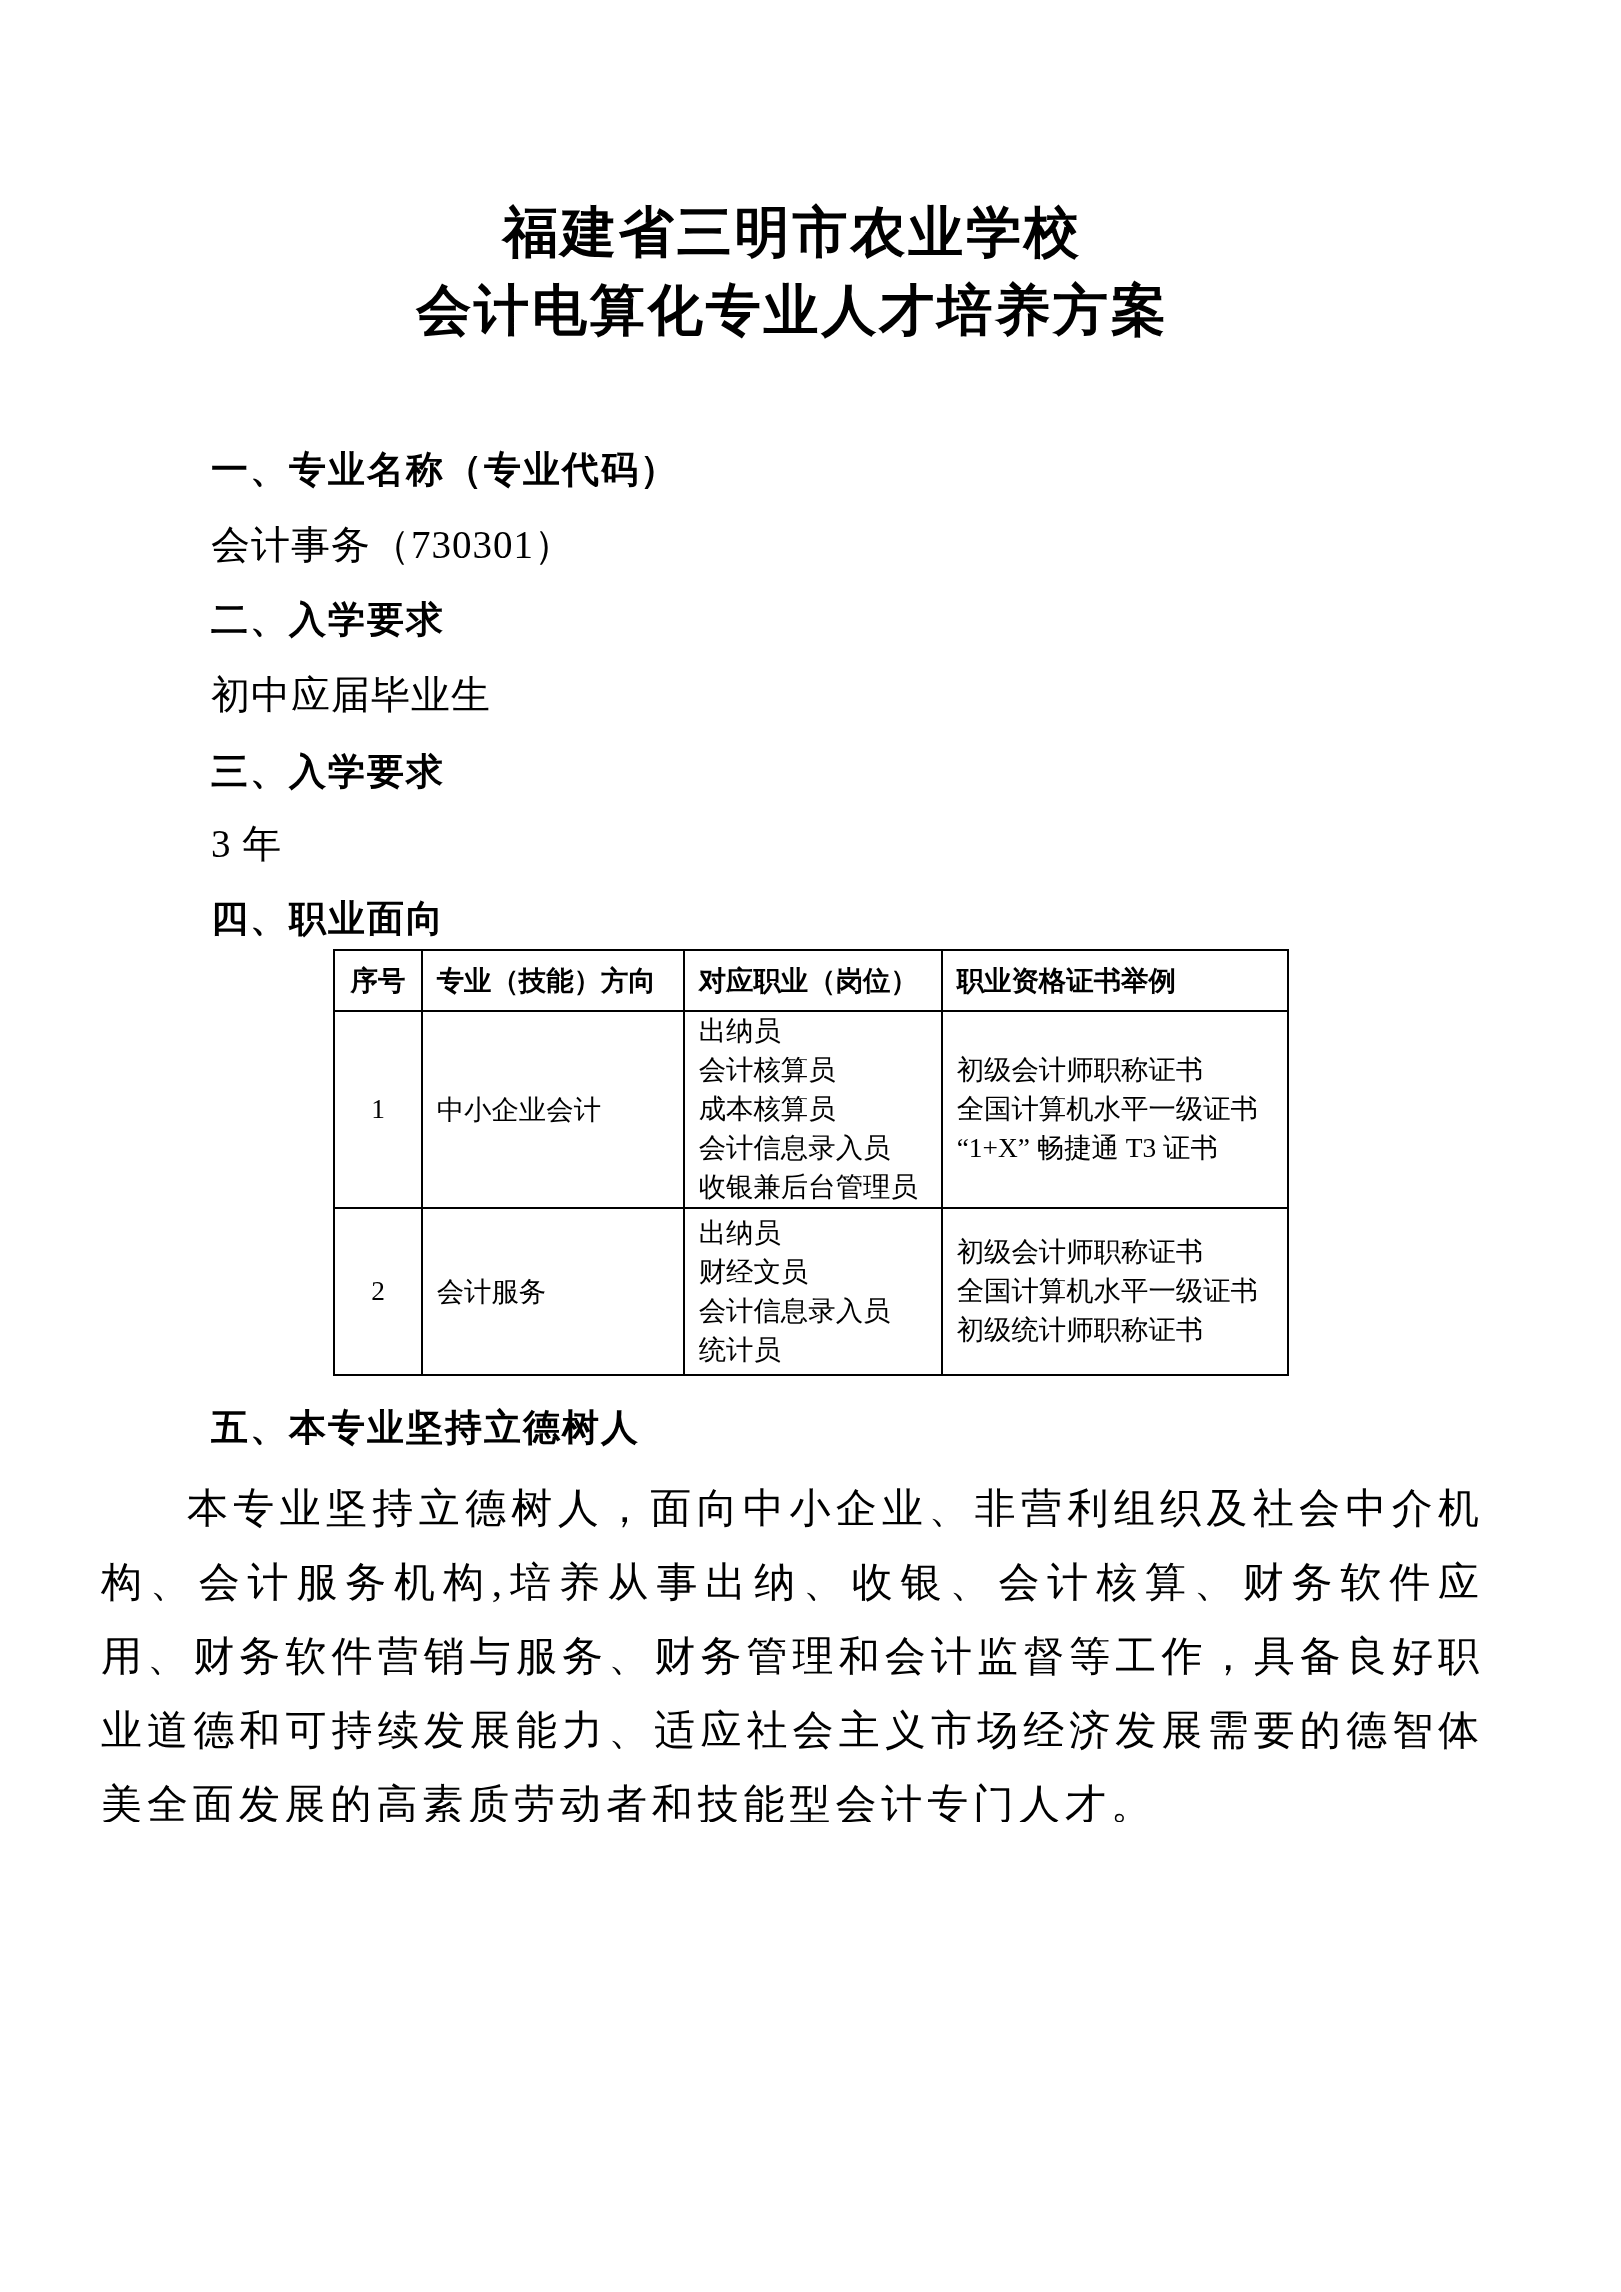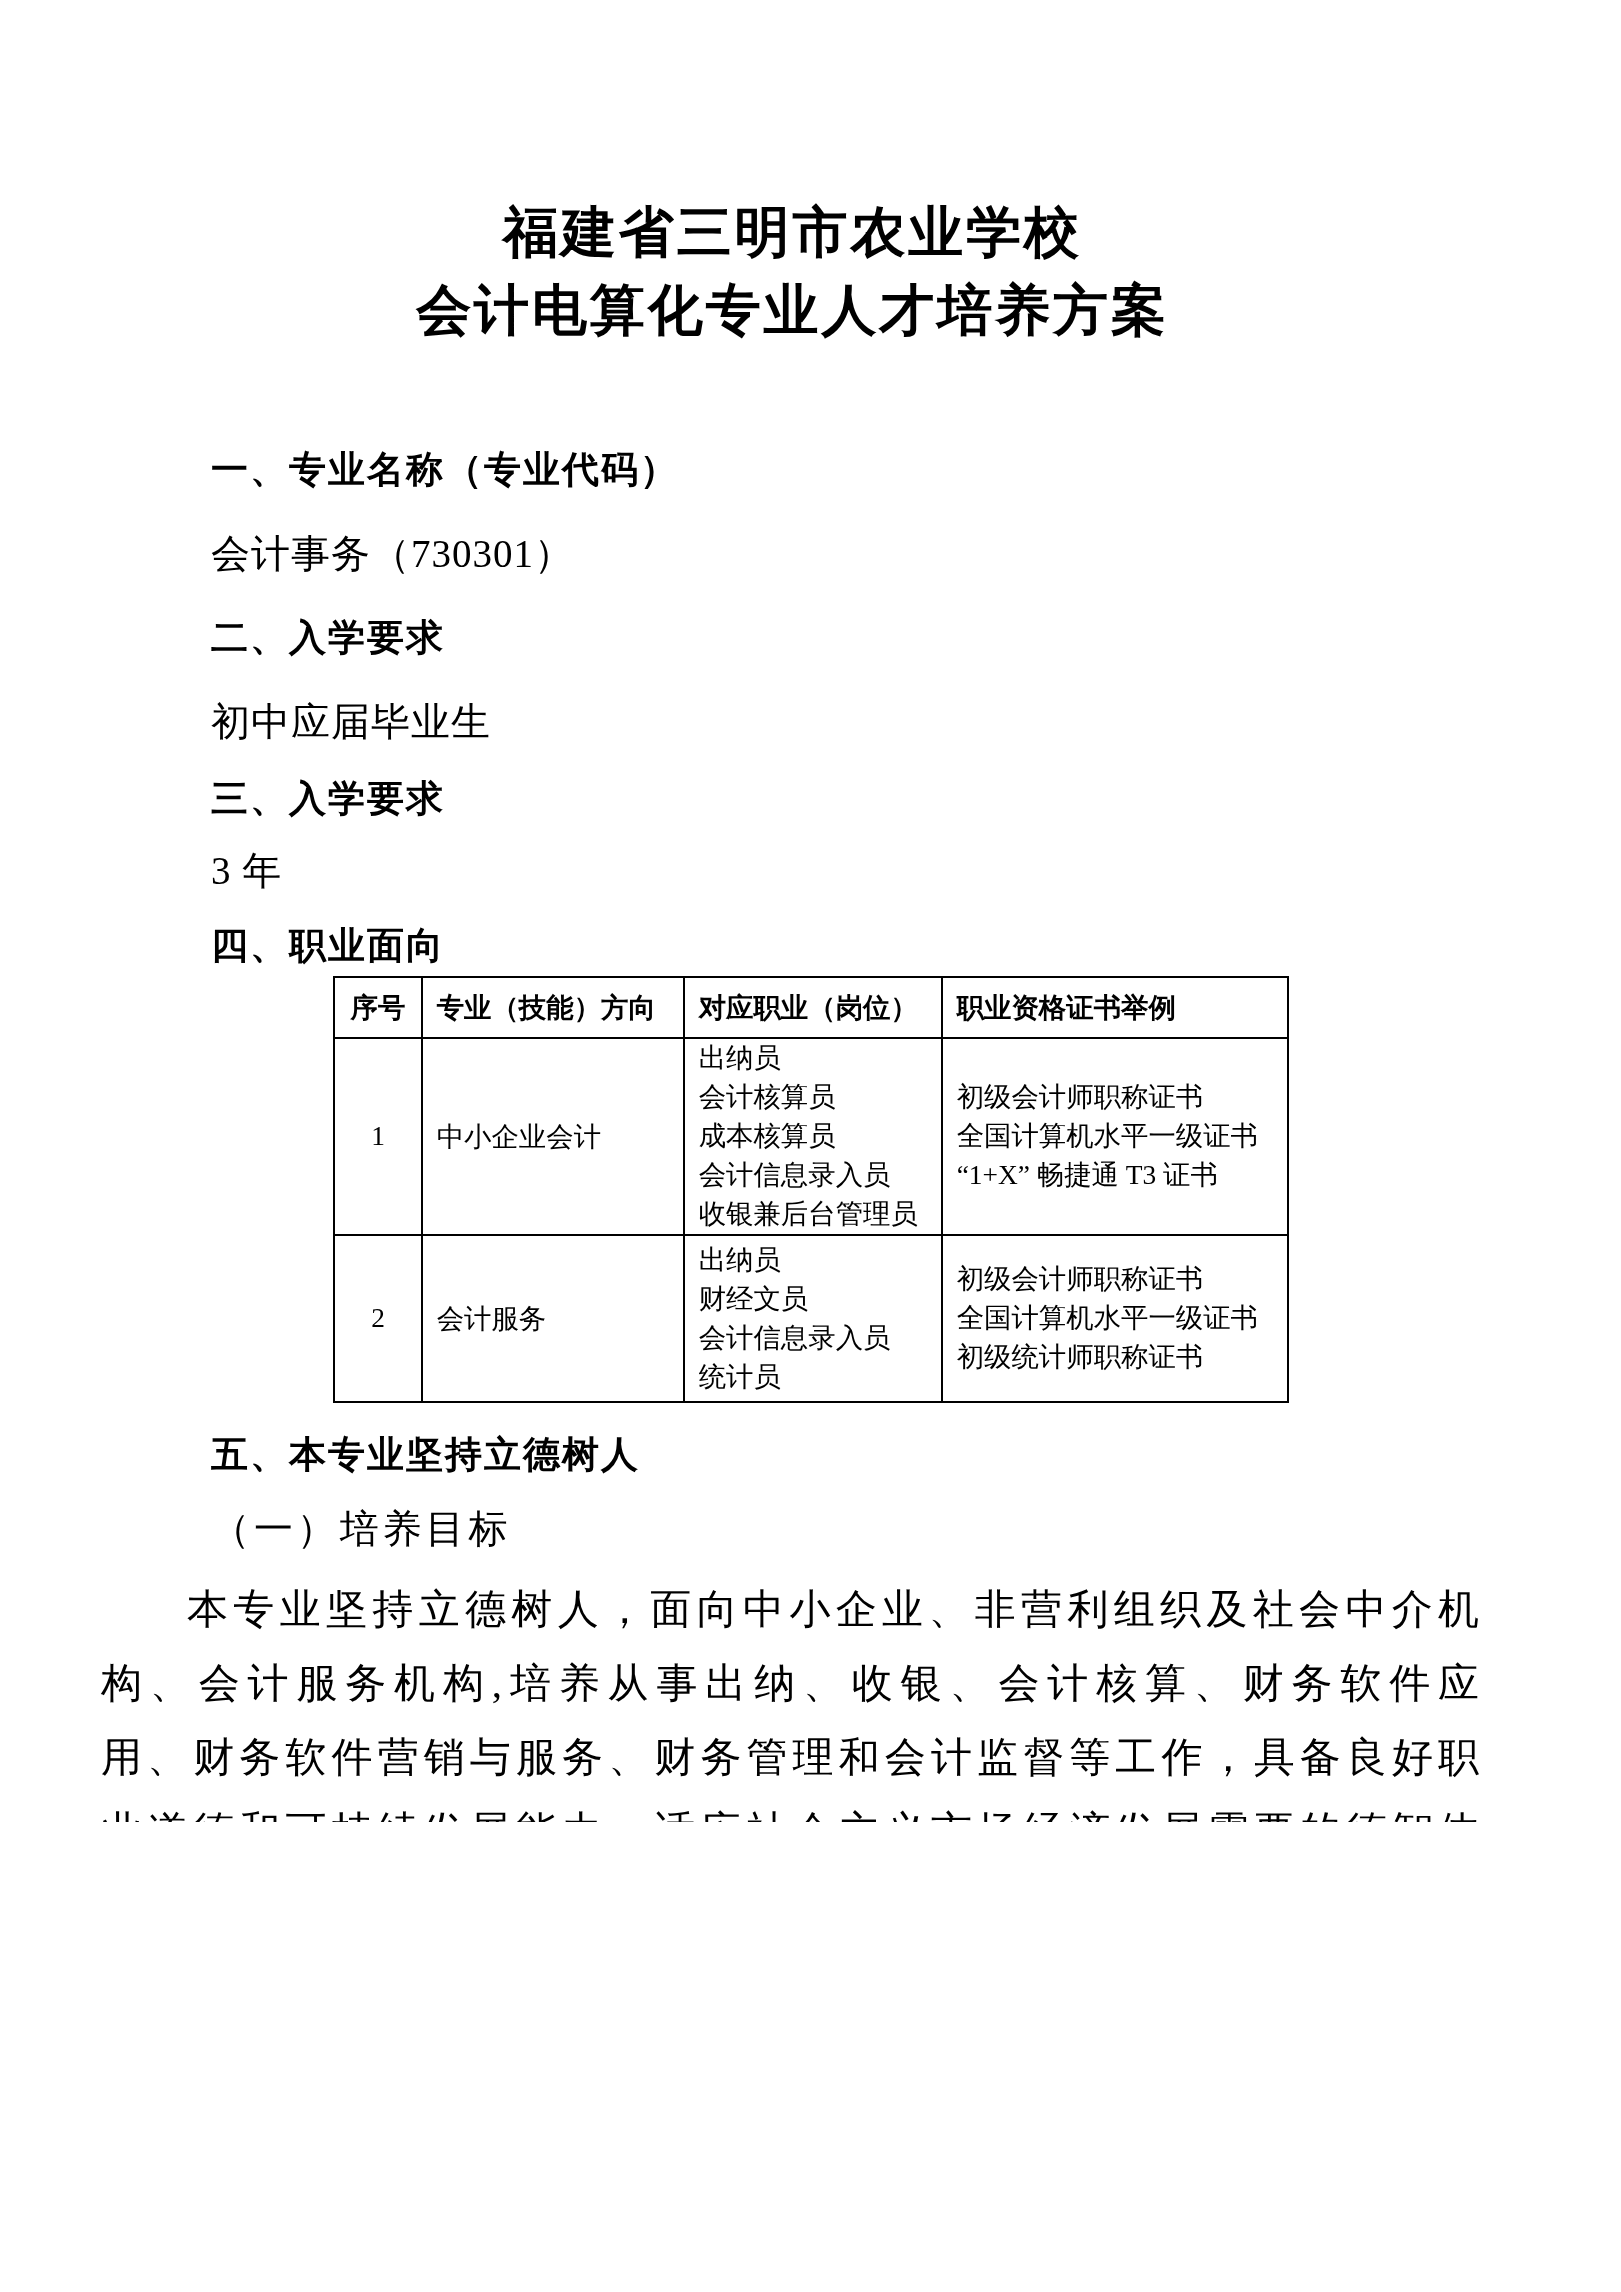--- a/index.html
+++ b/index.html
@@ -68,21 +68,21 @@
     text-align:left;
   }
   table.career th.c-no, table.career td.c-no {
     text-align:center;
     padding:0;
   }
   tr.row-1 td { height:196px; }
   tr.row-2 td { height:167px; }
   td.multiline { white-space:pre-line; line-height:39px; }
   
-  .mt198{margin-top:194px} .mt96{margin-top:94px} .mt28{margin-top:33px}
+  .mt198{margin-top:194px} .mt96{margin-top:94px} .mt28{margin-top:24px}
   .mt26{margin-top:25.5px} .mt24{margin-top:23.5px} .mt22{margin-top:21.6px}
   .mt18{margin-top:17.6px} .mt12{margin-top:11.8px} .mt6{margin-top:5.9px}
 </style>
 </head>
 <body>
 
 <div class="page">
 
   <div class="doc-title mt198">福建省三明市农业学校</div>
   <div class="doc-title">会计电算化专业人才培养方案</div>
@@ -134,20 +134,19 @@
 会计信息录入员
 统计员</td>
         <td class="multiline">初级会计师职称证书
 全国计算机水平一级证书
 初级统计师职称证书</td>
       </tr>
     </tbody>
   </table>
 
   <div class="heading mt26">五、本专业坚持立德树人</div>
-  <div class="sub-kai mt24">（一）培养目标</div>
 
   <p class="para mt18">本专业坚持立德树人，面向中小企业、非营利组织及社会中介机构、会计服务机构,培养从事出纳、收银、会计核算、财务软件应用、财务软件营销与服务、财务管理和会计监督等工作，具备良好职业道德和可持续发展能力、适应社会主义市场经济发展需要的德智体美全面发展的高素质劳动者和技能型会计专门人才。</p>
 
   <div class="num-heading mt26">1.职业素养</div>
 
 </div>
 
 
 </body></html>

